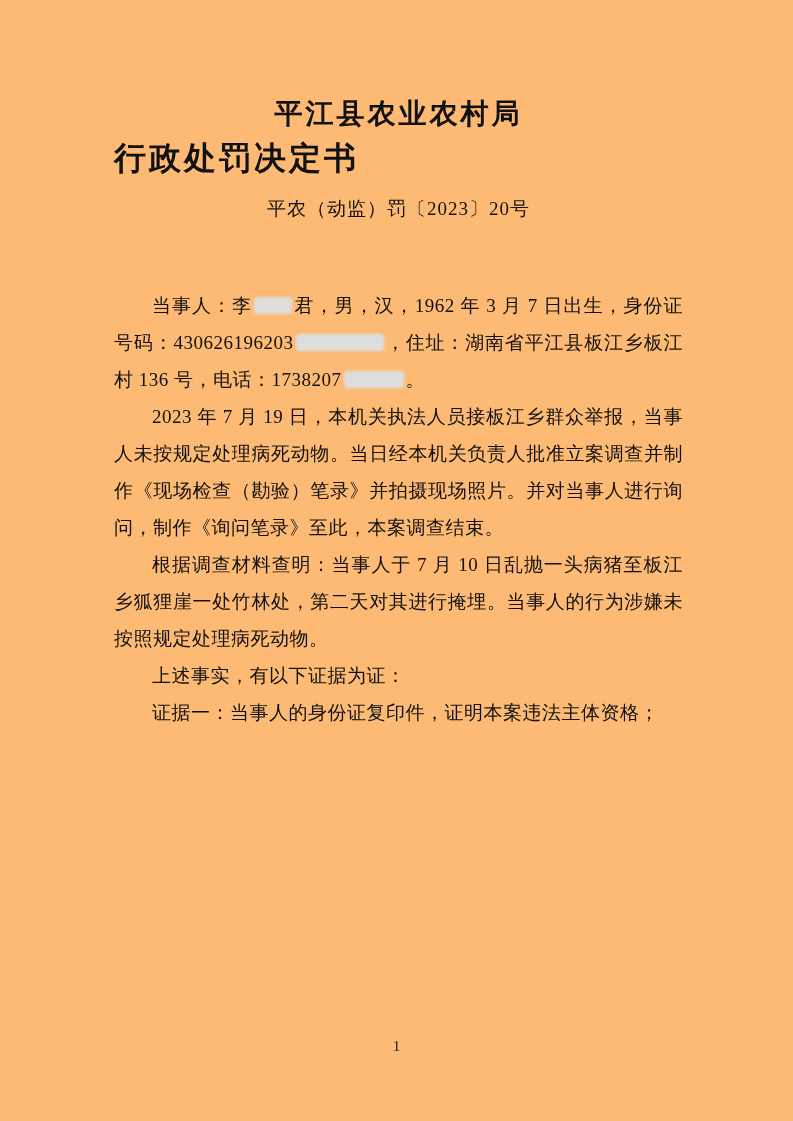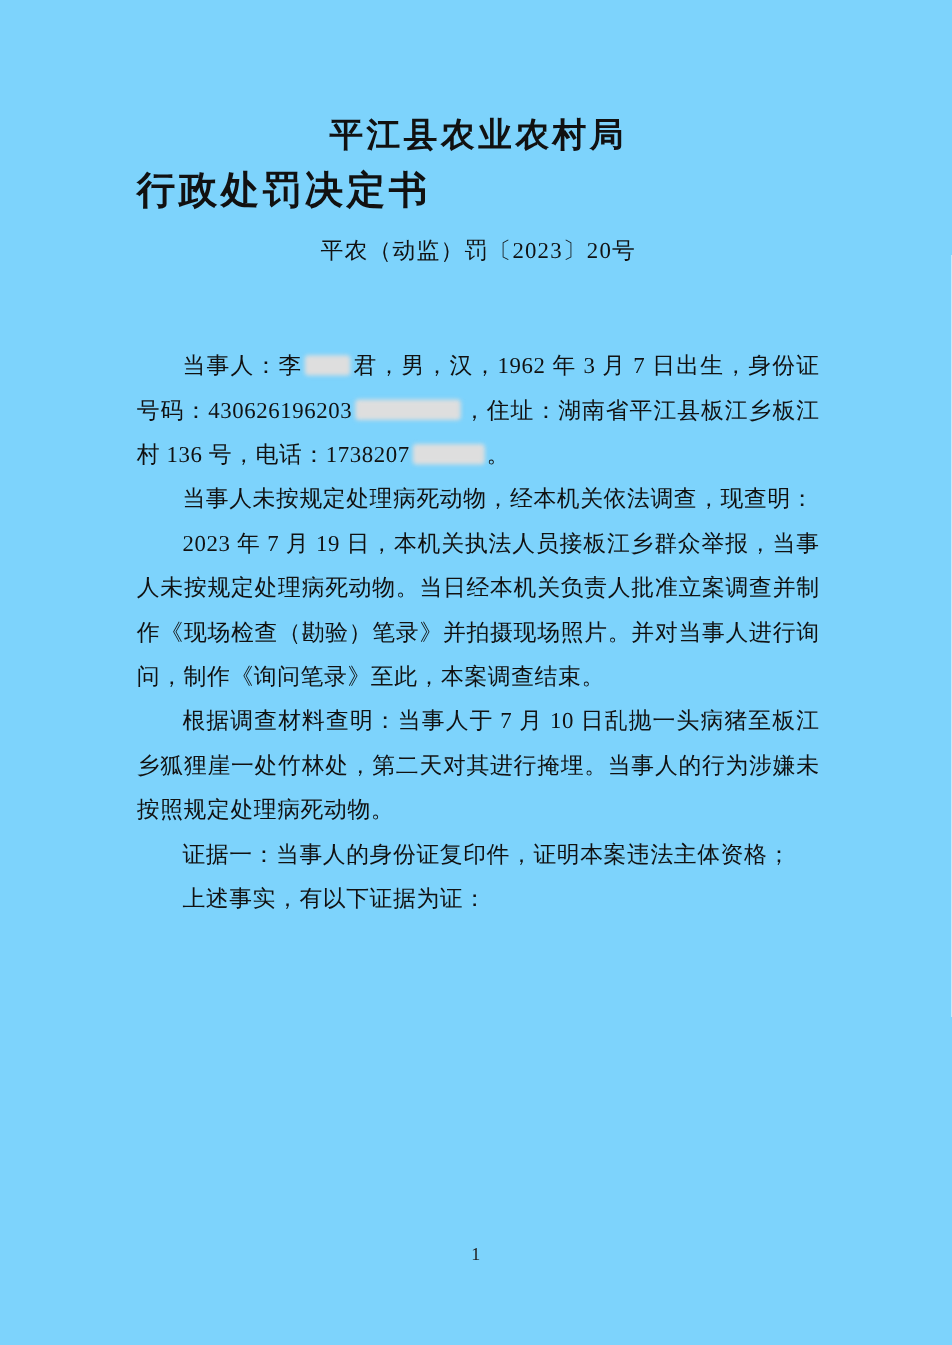--- a/index.html
+++ b/index.html
@@ -7,21 +7,21 @@
     width: 793px;
     height: 1121px;
     background: #ffffff;
     font-family: "Liberation Serif", "DejaVu Serif", serif;
     color: #111111;
   }
   .page {
     position: relative;
     width: 793px;
     height: 1121px;
-    background: #7dd3fc;
+    background: #fdba74;
     padding: 96px 110px 0 114px;
     overflow: hidden;
   }
   .doc-title {
     text-align: center;
     font-size: 28px;
     font-weight: bold;
     letter-spacing: 3px;
     line-height: 1.3;
   }
@@ -73,21 +73,20 @@
 </head>
 <body>
 
 <div class="page">
   <h1 class="doc-title">平江县农业农村局</h1>
   <h2 class="doc-subtitle">行政处罚决定书</h2>
   <div class="doc-number">平农（动监）罚〔2023〕20号</div>
 
   <div class="doc-body">
       <p><span>当事人：李</span><span class="redaction" style="width: 38px;"></span><span>君，男，汉，1962 年 3 月 7 日出生，身份证号码：430626196203</span><span class="redaction" style="width: 88px;"></span><span>，住址：湖南省平江县板江乡板江村 136 号，电话：1738207</span><span class="redaction" style="width: 60px;"></span><span>。</span></p>
-      <p><span>当事人未按规定处理病死动物，经本机关依法调查，现查明：</span></p>
       <p><span>2023 年 7 月 19 日，本机关执法人员接板江乡群众举报，当事人未按规定处理病死动物。当日经本机关负责人批准立案调查并制作《现场检查（勘验）笔录》并拍摄现场照片。并对当事人进行询问，制作《询问笔录》至此，本案调查结束。</span></p>
       <p><span>根据调查材料查明：当事人于 7 月 10 日乱抛一头病猪至板江乡狐狸崖一处竹林处，第二天对其进行掩埋。当事人的行为涉嫌未按照规定处理病死动物。</span></p>
+      <p><span>上述事实，有以下证据为证：</span></p>
       <p><span>证据一：当事人的身份证复印件，证明本案违法主体资格；</span></p>
-      <p><span>上述事实，有以下证据为证：</span></p>
     </div>
 
   <div class="page-number">1</div>
 </div>
 
 </body></html>

